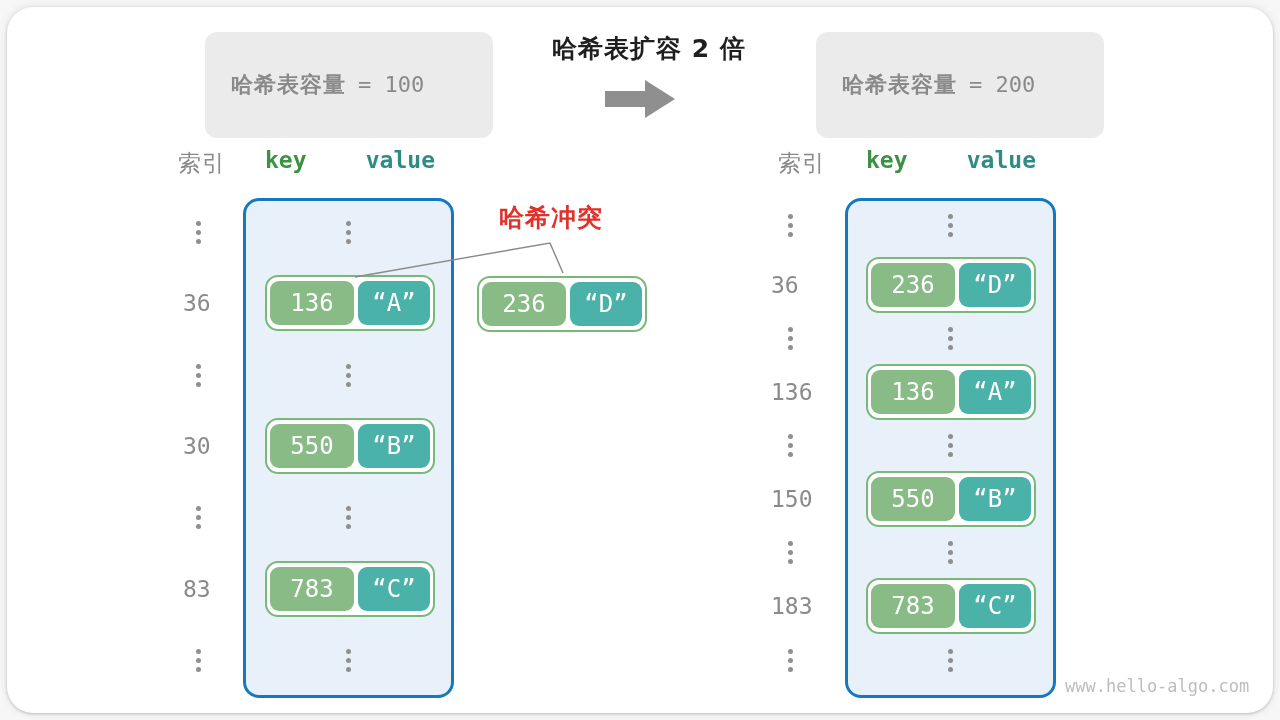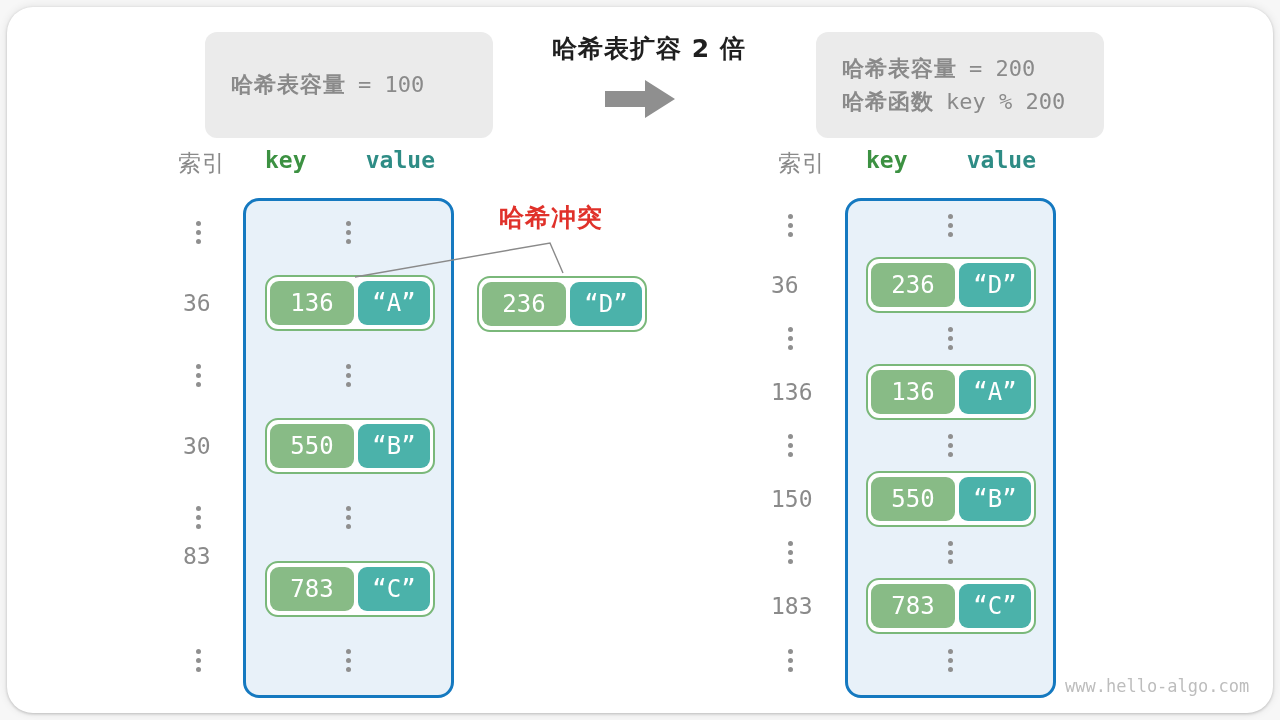--- a/index.html
+++ b/index.html
@@ -78,21 +78,20 @@
 <div class="big-title">哈希表扩容 2 倍</div>
 
 <div class="arrow">
   <svg width="72" height="42" viewBox="0 0 72 42">
     <polygon points="0,13 40,13 40,2 70,21 40,40 40,29 0,29" fill="#8f8f8f"></polygon>
   </svg>
 </div>
 
 <div class="cfg" style="left:816px;top:32px">
   <div><span class="cfg-label">哈希表容量</span><span class="mono">= 200</span></div>
-  <div><span class="cfg-label">哈希函数</span><span class="mono">key % 200</span></div>
 </div>
 
 <div class="col-head-idx" style="left:178px">索引</div>
 <div class="kv-head" style="left:265px">
   <span class="k">key</span>
   <span class="v">value</span>
 </div>
 
 <div class="bucket" style="left:243px"></div>
 
@@ -133,21 +132,21 @@
     <i></i>
   </span>
 <span class="vdots" style="left:346px;top:649px">
     <i></i>
     <i></i>
     <i></i>
   </span>
 
 <div class="idx" style="left:183px;top:291px">36</div>
 <div class="idx" style="left:183px;top:434px">30</div>
-<div class="idx" style="left:183px;top:544px">83</div>
+<div class="idx" style="left:183px;top:577px">83</div>
 
 <div class="pair" style="left:265px;top:275px">
   <span class="kbox">136</span>
   <span class="vbox">“A”</span>
 </div>
 <div class="pair" style="left:265px;top:418px">
   <span class="kbox">550</span>
   <span class="vbox">“B”</span>
 </div>
 <div class="pair" style="left:265px;top:561px">

